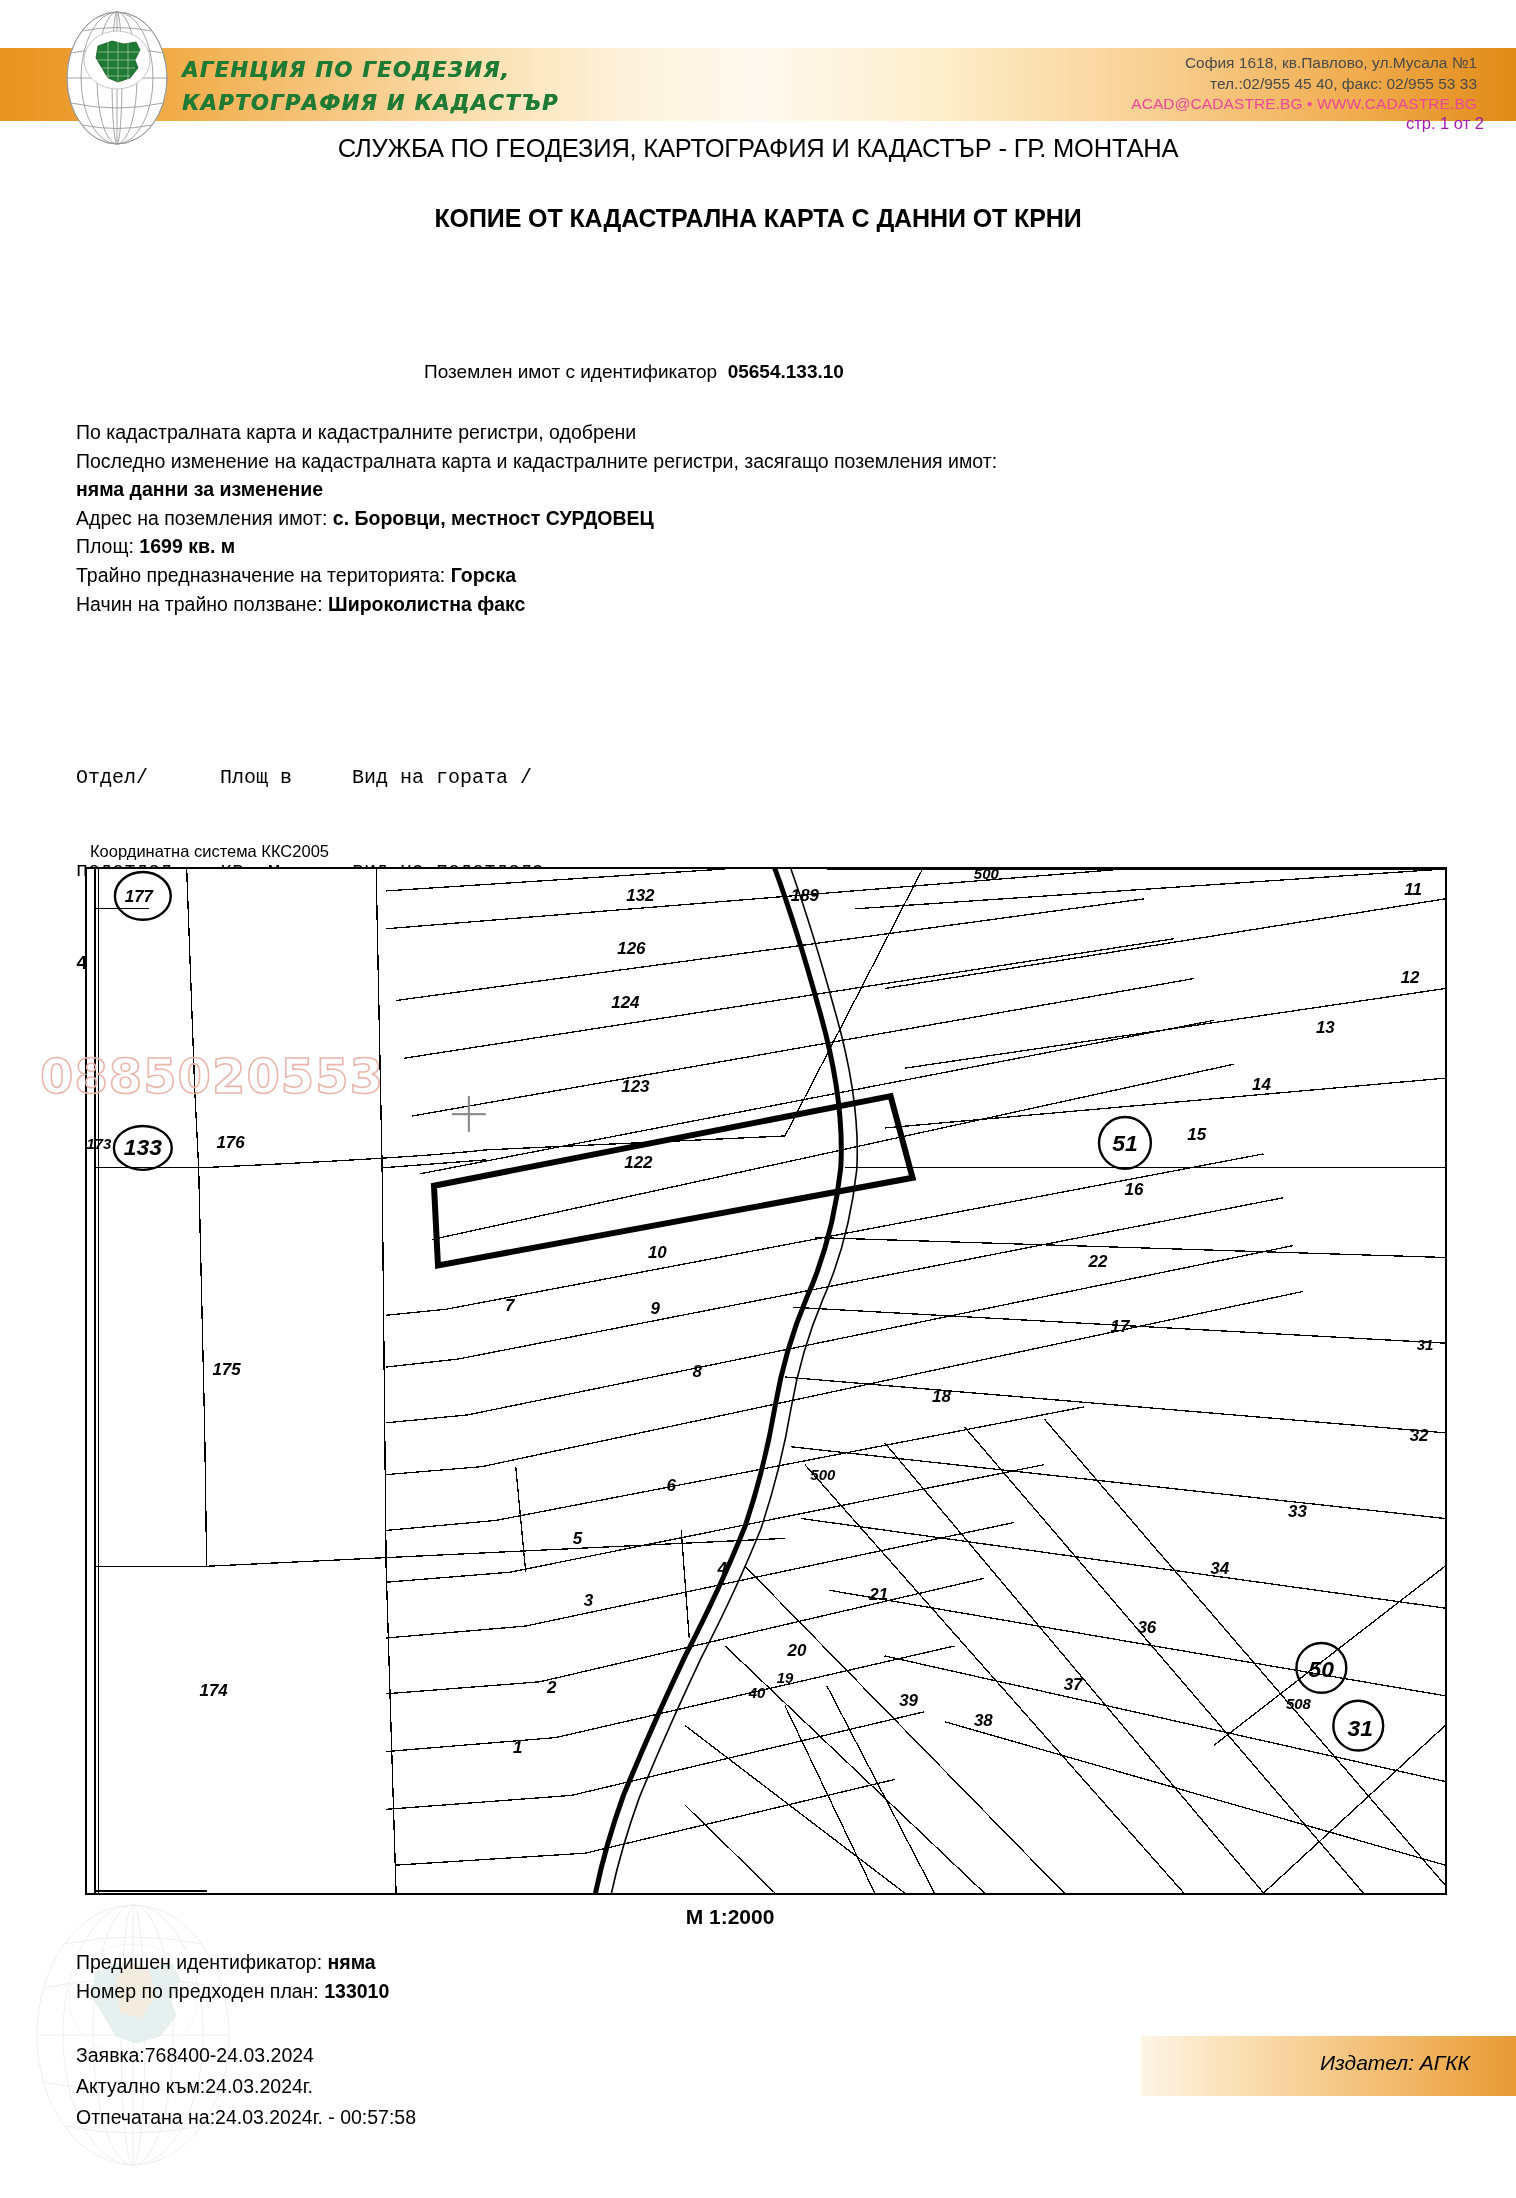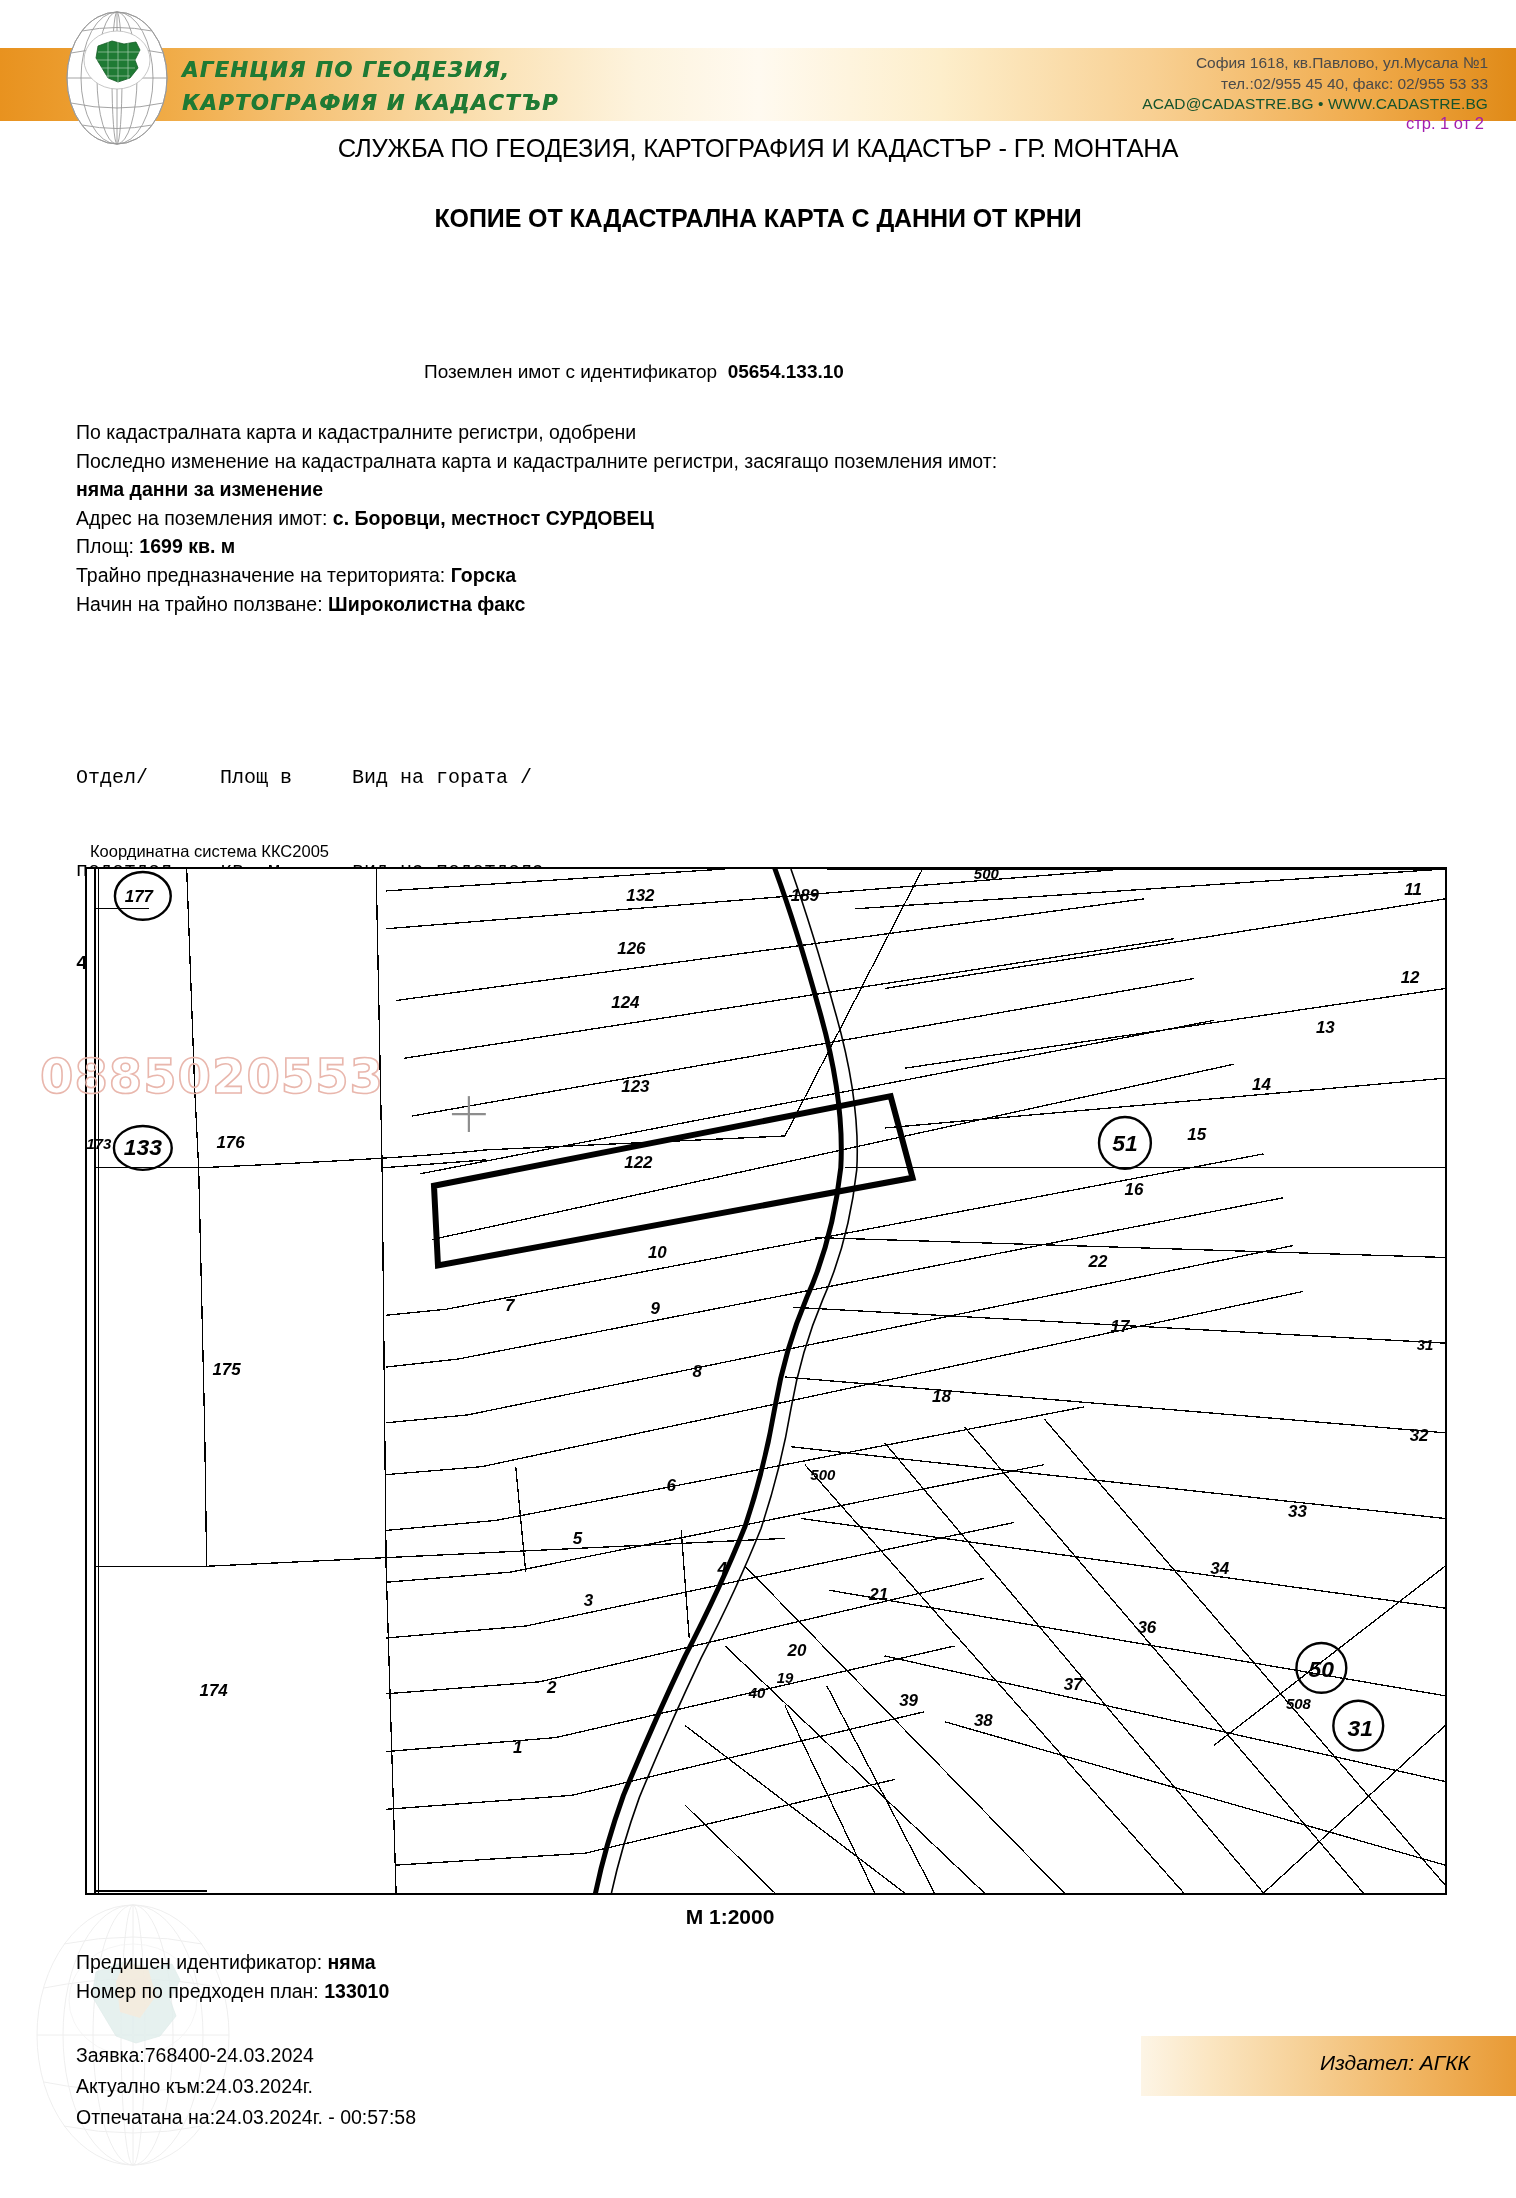--- a/index.html
+++ b/index.html
@@ -39,28 +39,28 @@
     font-weight: bold;
     font-style: italic;
     font-size: 21px;
     letter-spacing: 1.4px;
     color: #1f7a34;
     line-height: 33px;
     text-shadow: 0.5px 0 0 #1f7a34;
   }
   .contact-block {
     position: absolute;
-    right: 28px; top: 53px;
+    right: 39px; top: 53px;
     z-index: 6;
     text-align: right;
     font-size: 15.5px;
     line-height: 20.5px;
     color: #4a4a4a;
   }
-  .contact-block .web { color: #14532d; letter-spacing: 0.1px; text-align: right; }
+  .contact-block .web { color: #ec4899; letter-spacing: 0.1px; text-align: right; }
 
   
   .page-no {
     position: absolute;
     right: 32px; top: 114px;
     font-size: 16.5px;
     color: #a21caf;
   }
 
   

